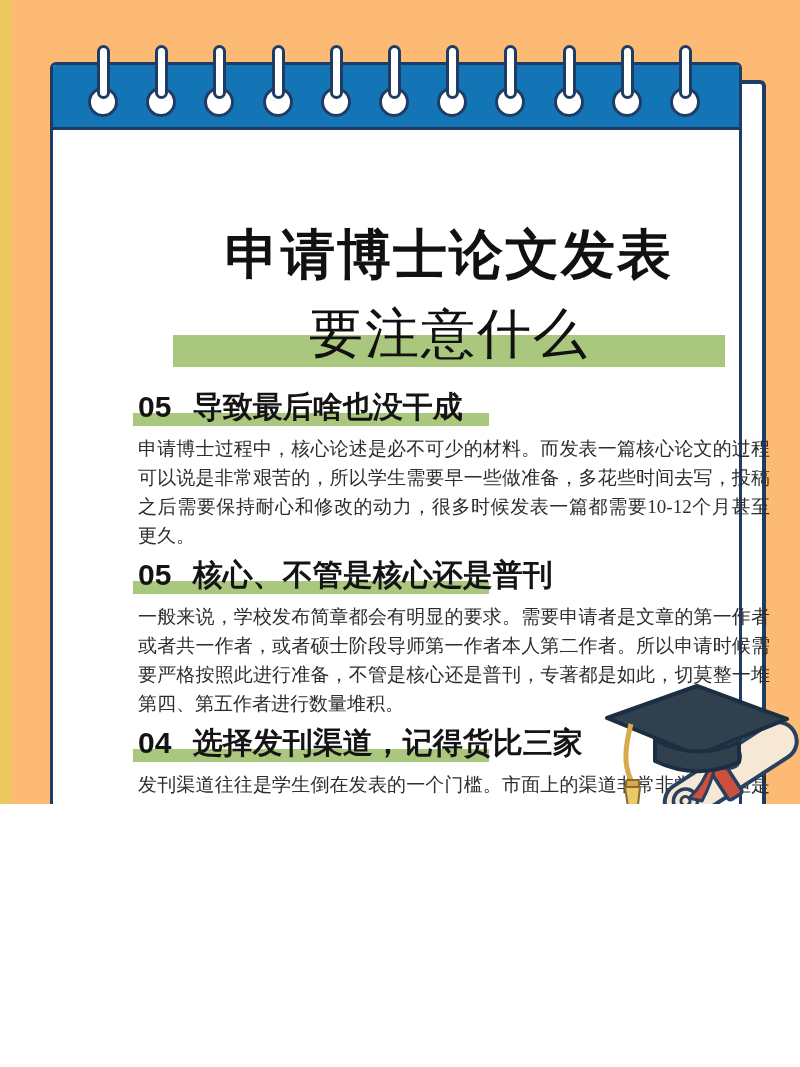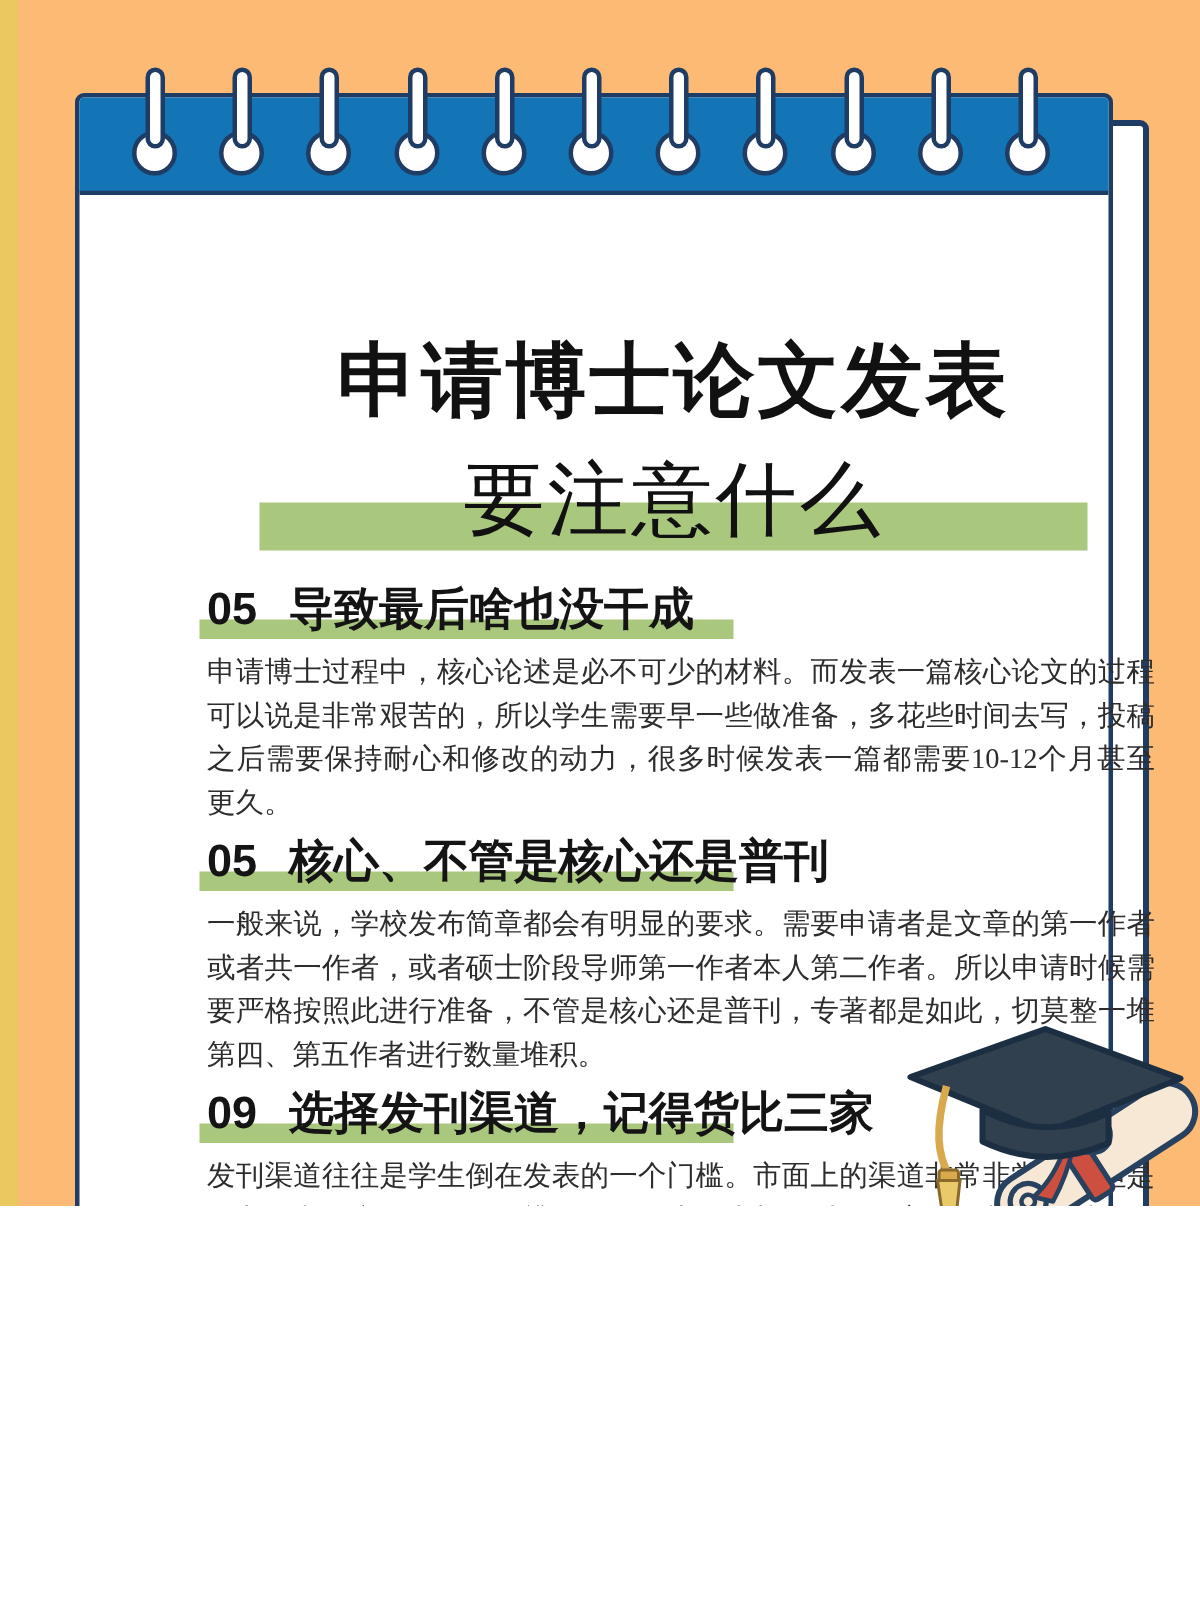--- a/index.html
+++ b/index.html
@@ -90,21 +90,21 @@
           <span class="htxt">核心、不管是核心还是普刊</span>
         </h2>
         <p class="sec-p">
           <span>一般来说，学校发布简章都会有明显的要求。需要申请者是文章的第一作者或者共一作者，或者硕士阶段导师第一作者本人第二作者。所以申请时候需要严格按照此进行准备，不管是核心还是普刊，专著都是如此，切莫整一堆第四、第五作者进行数量堆积。</span>
         </p>
       </section>
 
       <section class="sec">
         <h2 class="sec-h">
           <span class="hl"></span>
-          <span class="num">09</span>
+          <span class="num">04</span>
           <span class="htxt">选择发刊渠道，记得货比三家</span>
         </h2>
         <p class="sec-p">
           <span>发刊渠道往往是学生倒在发表的一个门槛。市面上的渠道非常非常多，但是鱼龙混杂，实在是不好分辨，很多学生因为想赶时间而盲目的相信了对方，导致最后啥也没干成。建议首先要多比较几家，如果同城的话去对方公司所在地实地考察，增加彼此信任度。</span>
         </p>
       </section>
 
     </div>
   </div>
 

